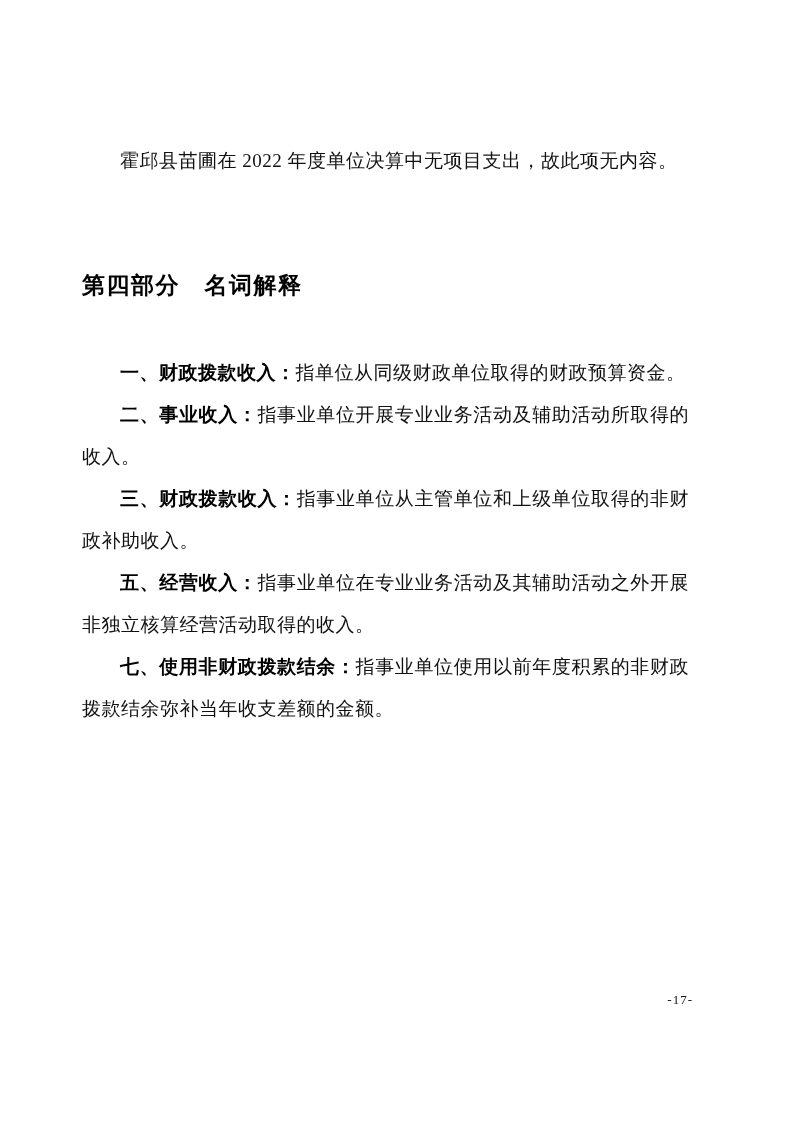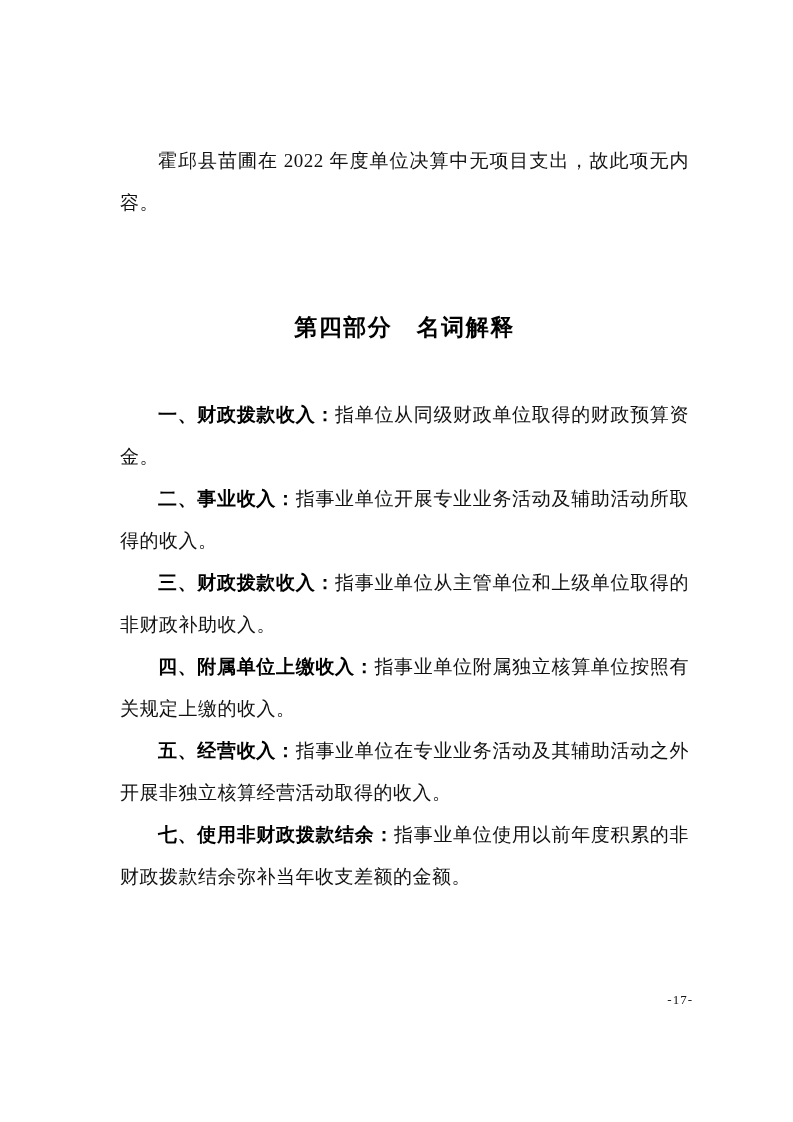--- a/index.html
+++ b/index.html
@@ -7,39 +7,39 @@
     padding: 0;
     background: #ffffff;
   }
   .page {
     position: relative;
     width: 793px;
     height: 1122px;
     margin: 0 auto;
     background: #ffffff;
     box-sizing: border-box;
-    padding: 140px 104px 0 120px;
+    padding: 140px 104px 0 82px;
     font-family: "Liberation Serif", "DejaVu Serif", serif;
     color: #111111;
     overflow: hidden;
   }
   .intro {
     margin: 0;
     font-size: 19px;
     line-height: 42px;
     text-indent: 2em;
     text-align: justify;
     letter-spacing: 0.5px;
   }
   .heading {
     margin: 88px 0 0 0;
     font-family: "Liberation Sans", "DejaVu Sans", sans-serif;
     font-size: 23px;
     font-weight: bold;
-    text-align: center;
+    text-align: left;
     letter-spacing: 1.5px;
     line-height: 30px;
     color: #000000;
   }
   .terms {
     margin-top: 52px;
   }
   .term-item {
     margin: 0;
     font-size: 19px;
@@ -75,21 +75,20 @@
   <h1 class="heading">第四部分　名词解释</h1>
 
   <div class="terms">
 
     <p class="term-item"><span class="term">一、财政拨款收入：</span><span class="def">指单位从同级财政单位取得的财政预算资金。</span></p>
 
     <p class="term-item"><span class="term">二、事业收入：</span><span class="def">指事业单位开展专业业务活动及辅助活动所取得的收入。</span></p>
 
     <p class="term-item"><span class="term">三、财政拨款收入：</span><span class="def">指事业单位从主管单位和上级单位取得的非财政补助收入。</span></p>
 
-    <p class="term-item"><span class="term">四、附属单位上缴收入：</span><span class="def">指事业单位附属独立核算单位按照有关规定上缴的收入。</span></p>
 
     <p class="term-item"><span class="term">五、经营收入：</span><span class="def">指事业单位在专业业务活动及其辅助活动之外开展非独立核算经营活动取得的收入。</span></p>
 
 
     <p class="term-item"><span class="term">七、使用非财政拨款结余：</span><span class="def">指事业单位使用以前年度积累的非财政拨款结余弥补当年收支差额的金额。</span></p>
 
   </div>
 
   <div class="page-number">-17-</div>
 

